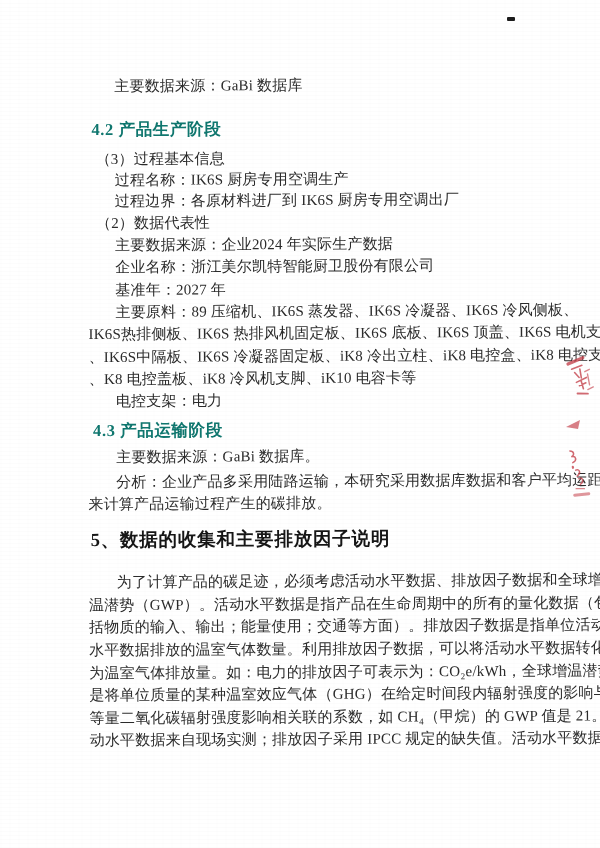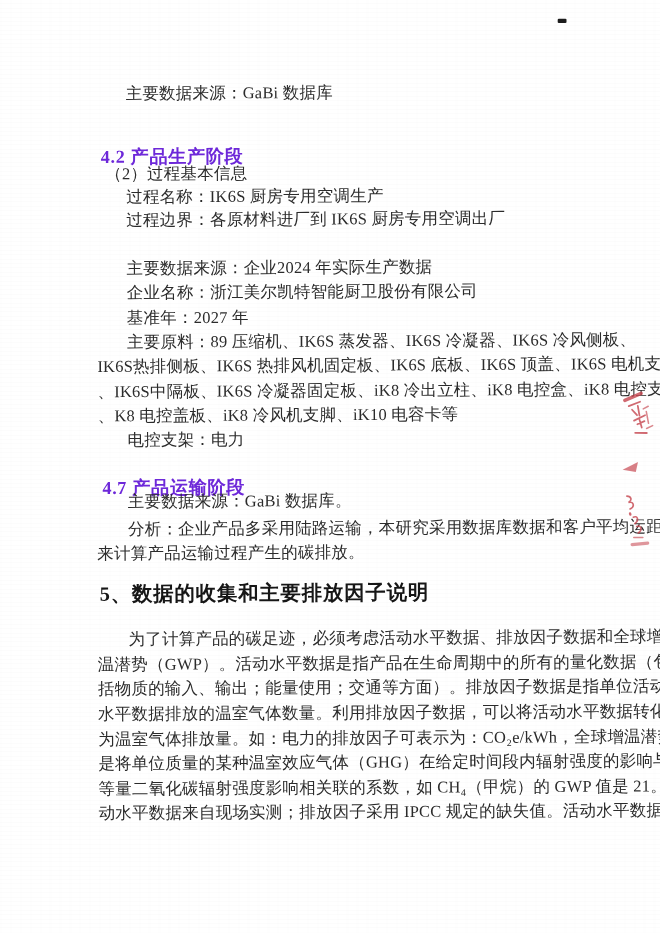--- a/index.html
+++ b/index.html
@@ -28,22 +28,21 @@
     white-space:nowrap;
     letter-spacing:0.2px;
     color:#2b2b2b;
   }
   .h-sub{ 
     position:absolute;
     font-size:16.5px;
     font-weight:bold;
     white-space:nowrap;
     letter-spacing:0.6px;
-    color:#6d28d9;
-    margin-top:13px;
+    color:#0f766e;
   }
   .h-main{ 
     position:absolute;
     font-size:18.5px;
     font-weight:bold;
     white-space:nowrap;
     letter-spacing:0.8px;
     color:#161616;
   }
   .speck{
@@ -57,33 +56,34 @@
 
 <div class="scan-texture"></div>
 
 <div class="speck"></div>
 
 <div class="sheet">
 
   <div class="tl" style="left:116px;top:76px">主要数据来源：GaBi 数据库</div>
 
   <div class="h-sub" style="left:93px;top:118px">4.2 产品生产阶段</div>
-  <div class="tl" style="left:97px;top:149px">（2）过程基本信息</div>
+  <div class="tl" style="left:97px;top:149px">（3）过程基本信息</div>
   <div class="tl" style="left:116px;top:170px">过程名称：IK6S 厨房专用空调生产</div>
   <div class="tl" style="left:116px;top:191px">过程边界：各原材料进厂到 IK6S 厨房专用空调出厂</div>
+  <div class="tl" style="left:97px;top:213px">（2）数据代表性</div>
   <div class="tl" style="left:116px;top:235px">主要数据来源：企业2024 年实际生产数据</div>
   <div class="tl" style="left:116px;top:257px">企业名称：浙江美尔凯特智能厨卫股份有限公司</div>
   <div class="tl" style="left:116px;top:280px">基准年：2027 年</div>
   <div class="tl" style="left:116px;top:302px">主要原料：89 压缩机、IK6S 蒸发器、IK6S 冷凝器、IK6S 冷风侧板、</div>
   <div class="tl" style="left:89px;top:324px">IK6S热排侧板、IK6S 热排风机固定板、IK6S 底板、IK6S 顶盖、IK6S 电机支架</div>
   <div class="tl" style="left:89px;top:347px">、IK6S中隔板、IK6S 冷凝器固定板、iK8 冷出立柱、iK8 电控盒、iK8 电控支架</div>
   <div class="tl" style="left:89px;top:369px">、K8 电控盖板、iK8 冷风机支脚、iK10 电容卡等</div>
   <div class="tl" style="left:116px;top:391px">电控支架：电力</div>
 
-  <div class="h-sub" style="left:93px;top:419px">4.7 产品运输阶段</div>
+  <div class="h-sub" style="left:93px;top:419px">4.3 产品运输阶段</div>
   <div class="tl" style="left:116px;top:447px">主要数据来源：GaBi 数据库。</div>
   <div class="tl" style="left:116px;top:472px">分析：企业产品多采用陆路运输，本研究采用数据库数据和客户平均运距</div>
   <div class="tl" style="left:88px;top:494px">来计算产品运输过程产生的碳排放。</div>
 
   <div class="h-main" style="left:90px;top:526px">5、数据的收集和主要排放因子说明</div>
 
   <div class="tl" style="left:116px;top:572px">为了计算产品的碳足迹，必须考虑活动水平数据、排放因子数据和全球增</div>
   <div class="tl" style="left:88px;top:595px">温潜势（GWP）。活动水平数据是指产品在生命周期中的所有的量化数据（包</div>
   <div class="tl" style="left:88px;top:617px">括物质的输入、输出；能量使用；交通等方面）。排放因子数据是指单位活动</div>
   <div class="tl" style="left:88px;top:640px">水平数据排放的温室气体数量。利用排放因子数据，可以将活动水平数据转化</div>

